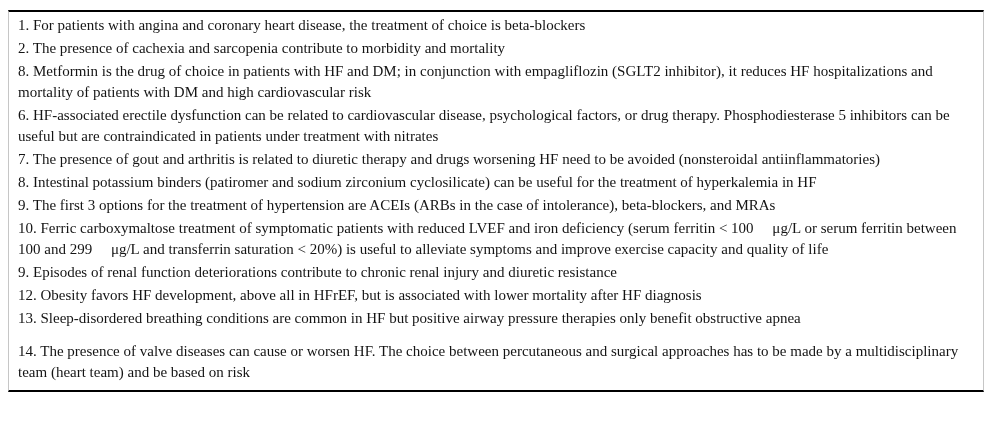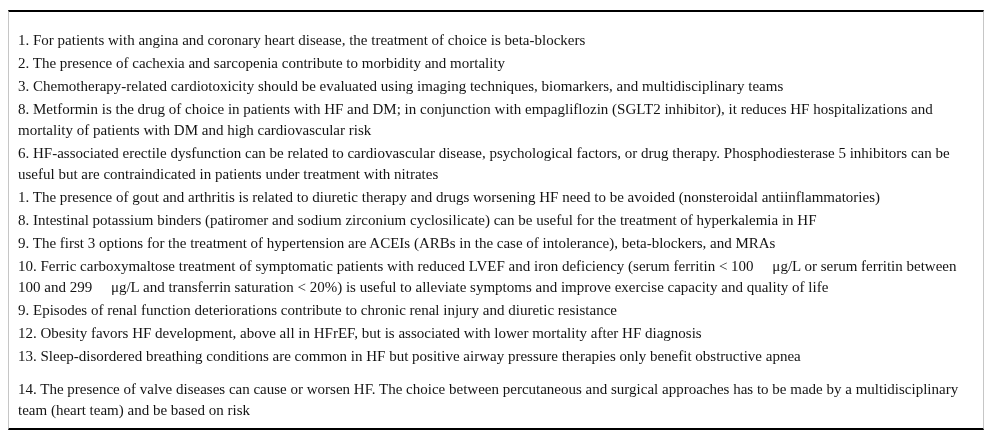--- a/index.html
+++ b/index.html
@@ -13,45 +13,44 @@
     font-family: "Liberation Serif", "DejaVu Serif", serif;
     color: #141414;
     overflow: hidden;
   }
   .table-box {
     margin: 10px 8px 0 8px;
     border-top: 2px solid #000000;
     border-bottom: 2px solid #000000;
     border-left: 1px solid #c6c6c6;
     border-right: 1px solid #c6c6c6;
-    padding: 18px 10px 7px 9px;
+    padding: 3px 10px 7px 9px;
     background: #ffffff;
     box-sizing: border-box;
   }
   .table-box p {
     margin: 0 0 2px 0;
     font-size: 15px;
     line-height: 21px;
     white-space: pre-wrap;
   }
   .table-box p:last-child {
     margin-bottom: 0;
     margin-top: 12px;
   }
 </style>
 </head>
 <body>
 
 <div class="table-box">
   <p>1. For patients with angina and coronary heart disease, the treatment of choice is beta-blockers</p>
   <p>2. The presence of cachexia and sarcopenia contribute to morbidity and mortality</p>
-  <p>3. Chemotherapy-related cardiotoxicity should be evaluated using imaging techniques, biomarkers, and multidisciplinary teams</p>
   <p>8. Metformin is the drug of choice in patients with HF and DM; in conjunction with empagliflozin (SGLT2 inhibitor), it reduces HF hospitalizations and mortality of patients with DM and high cardiovascular risk</p>
   <p>6. HF-associated erectile dysfunction can be related to cardiovascular disease, psychological factors, or drug therapy. Phosphodiesterase 5 inhibitors can be useful but are contraindicated in patients under treatment with nitrates</p>
-  <p>1. The presence of gout and arthritis is related to diuretic therapy and drugs worsening HF need to be avoided (nonsteroidal antiinflammatories)</p>
+  <p>7. The presence of gout and arthritis is related to diuretic therapy and drugs worsening HF need to be avoided (nonsteroidal antiinflammatories)</p>
   <p>8. Intestinal potassium binders (patiromer and sodium zirconium cyclosilicate) can be useful for the treatment of hyperkalemia in HF</p>
   <p>9. The first 3 options for the treatment of hypertension are ACEIs (ARBs in the case of intolerance), beta-blockers, and MRAs</p>
   <p>10. Ferric carboxymaltose treatment of symptomatic patients with reduced LVEF and iron deficiency (serum ferritin &lt; 100     μg/L or serum ferritin between 100 and 299     μg/L and transferrin saturation &lt; 20%) is useful to alleviate symptoms and improve exercise capacity and quality of life</p>
   <p>9. Episodes of renal function deteriorations contribute to chronic renal injury and diuretic resistance</p>
   <p>12. Obesity favors HF development, above all in HFrEF, but is associated with lower mortality after HF diagnosis</p>
   <p>13. Sleep-disordered breathing conditions are common in HF but positive airway pressure therapies only benefit obstructive apnea</p>
   <p>14. The presence of valve diseases can cause or worsen HF. The choice between percutaneous and surgical approaches has to be made by a multidisciplinary team (heart team) and be based on risk</p>
 </div>
 
 </body></html>

